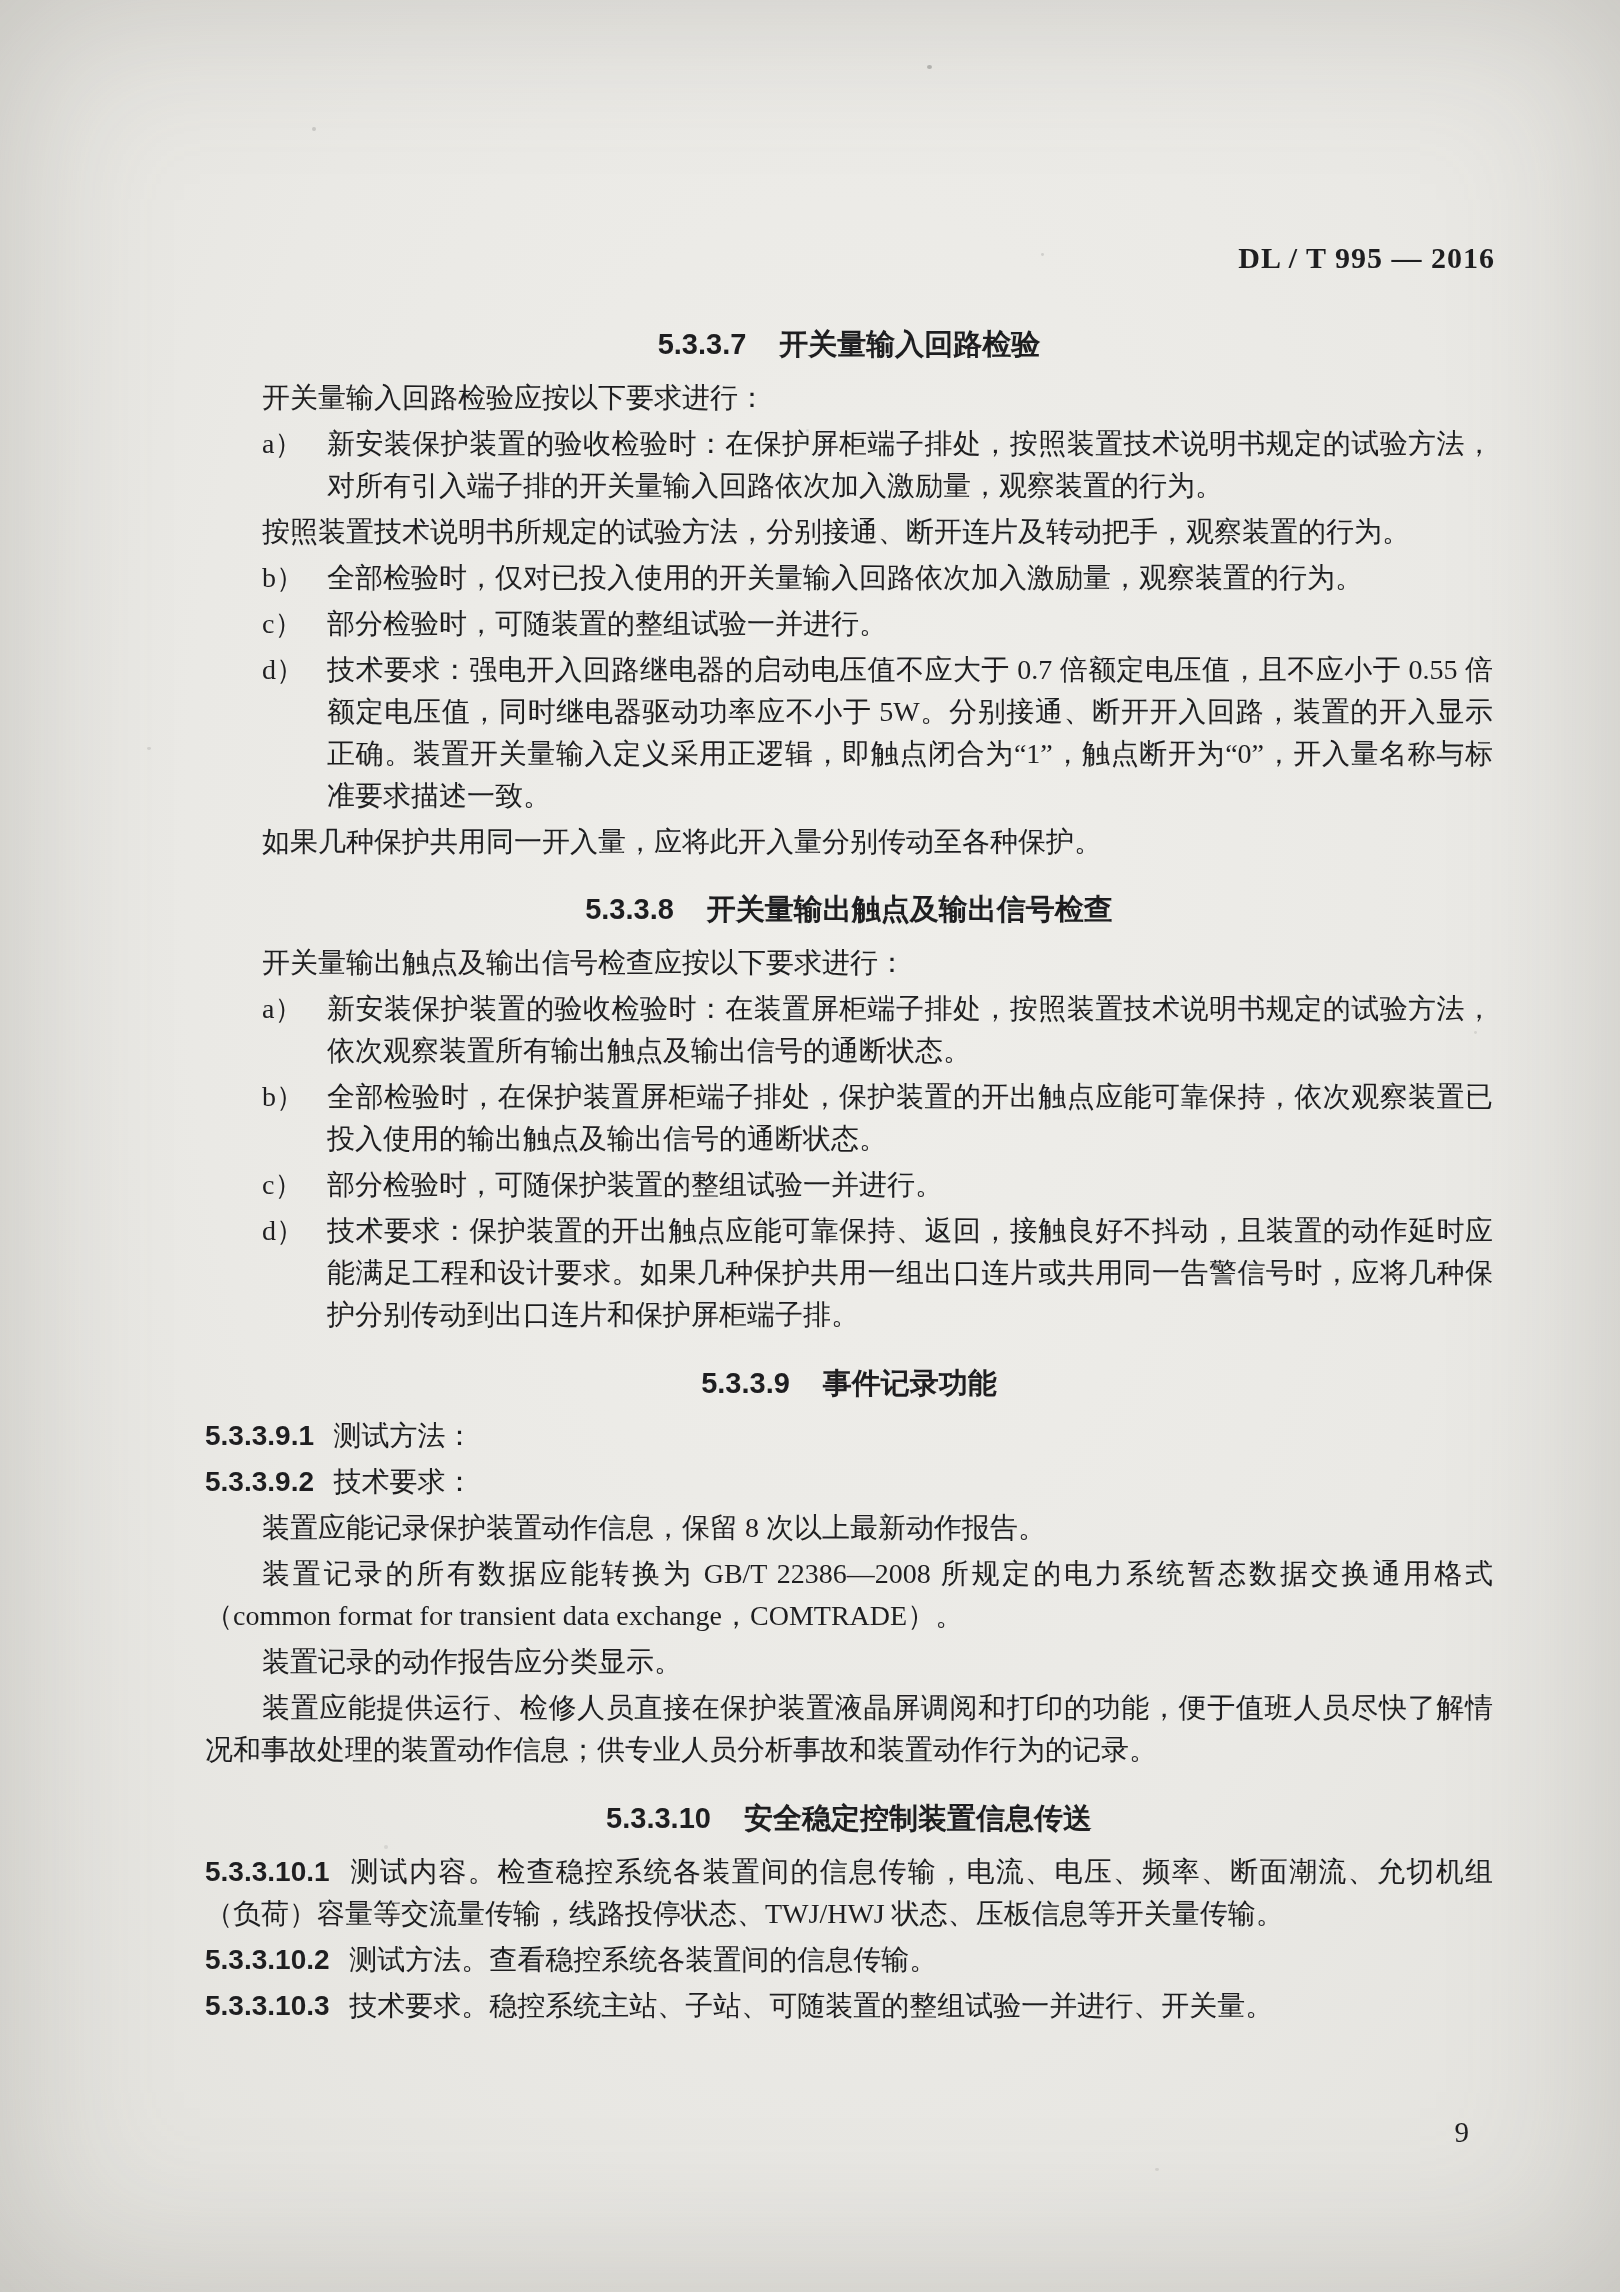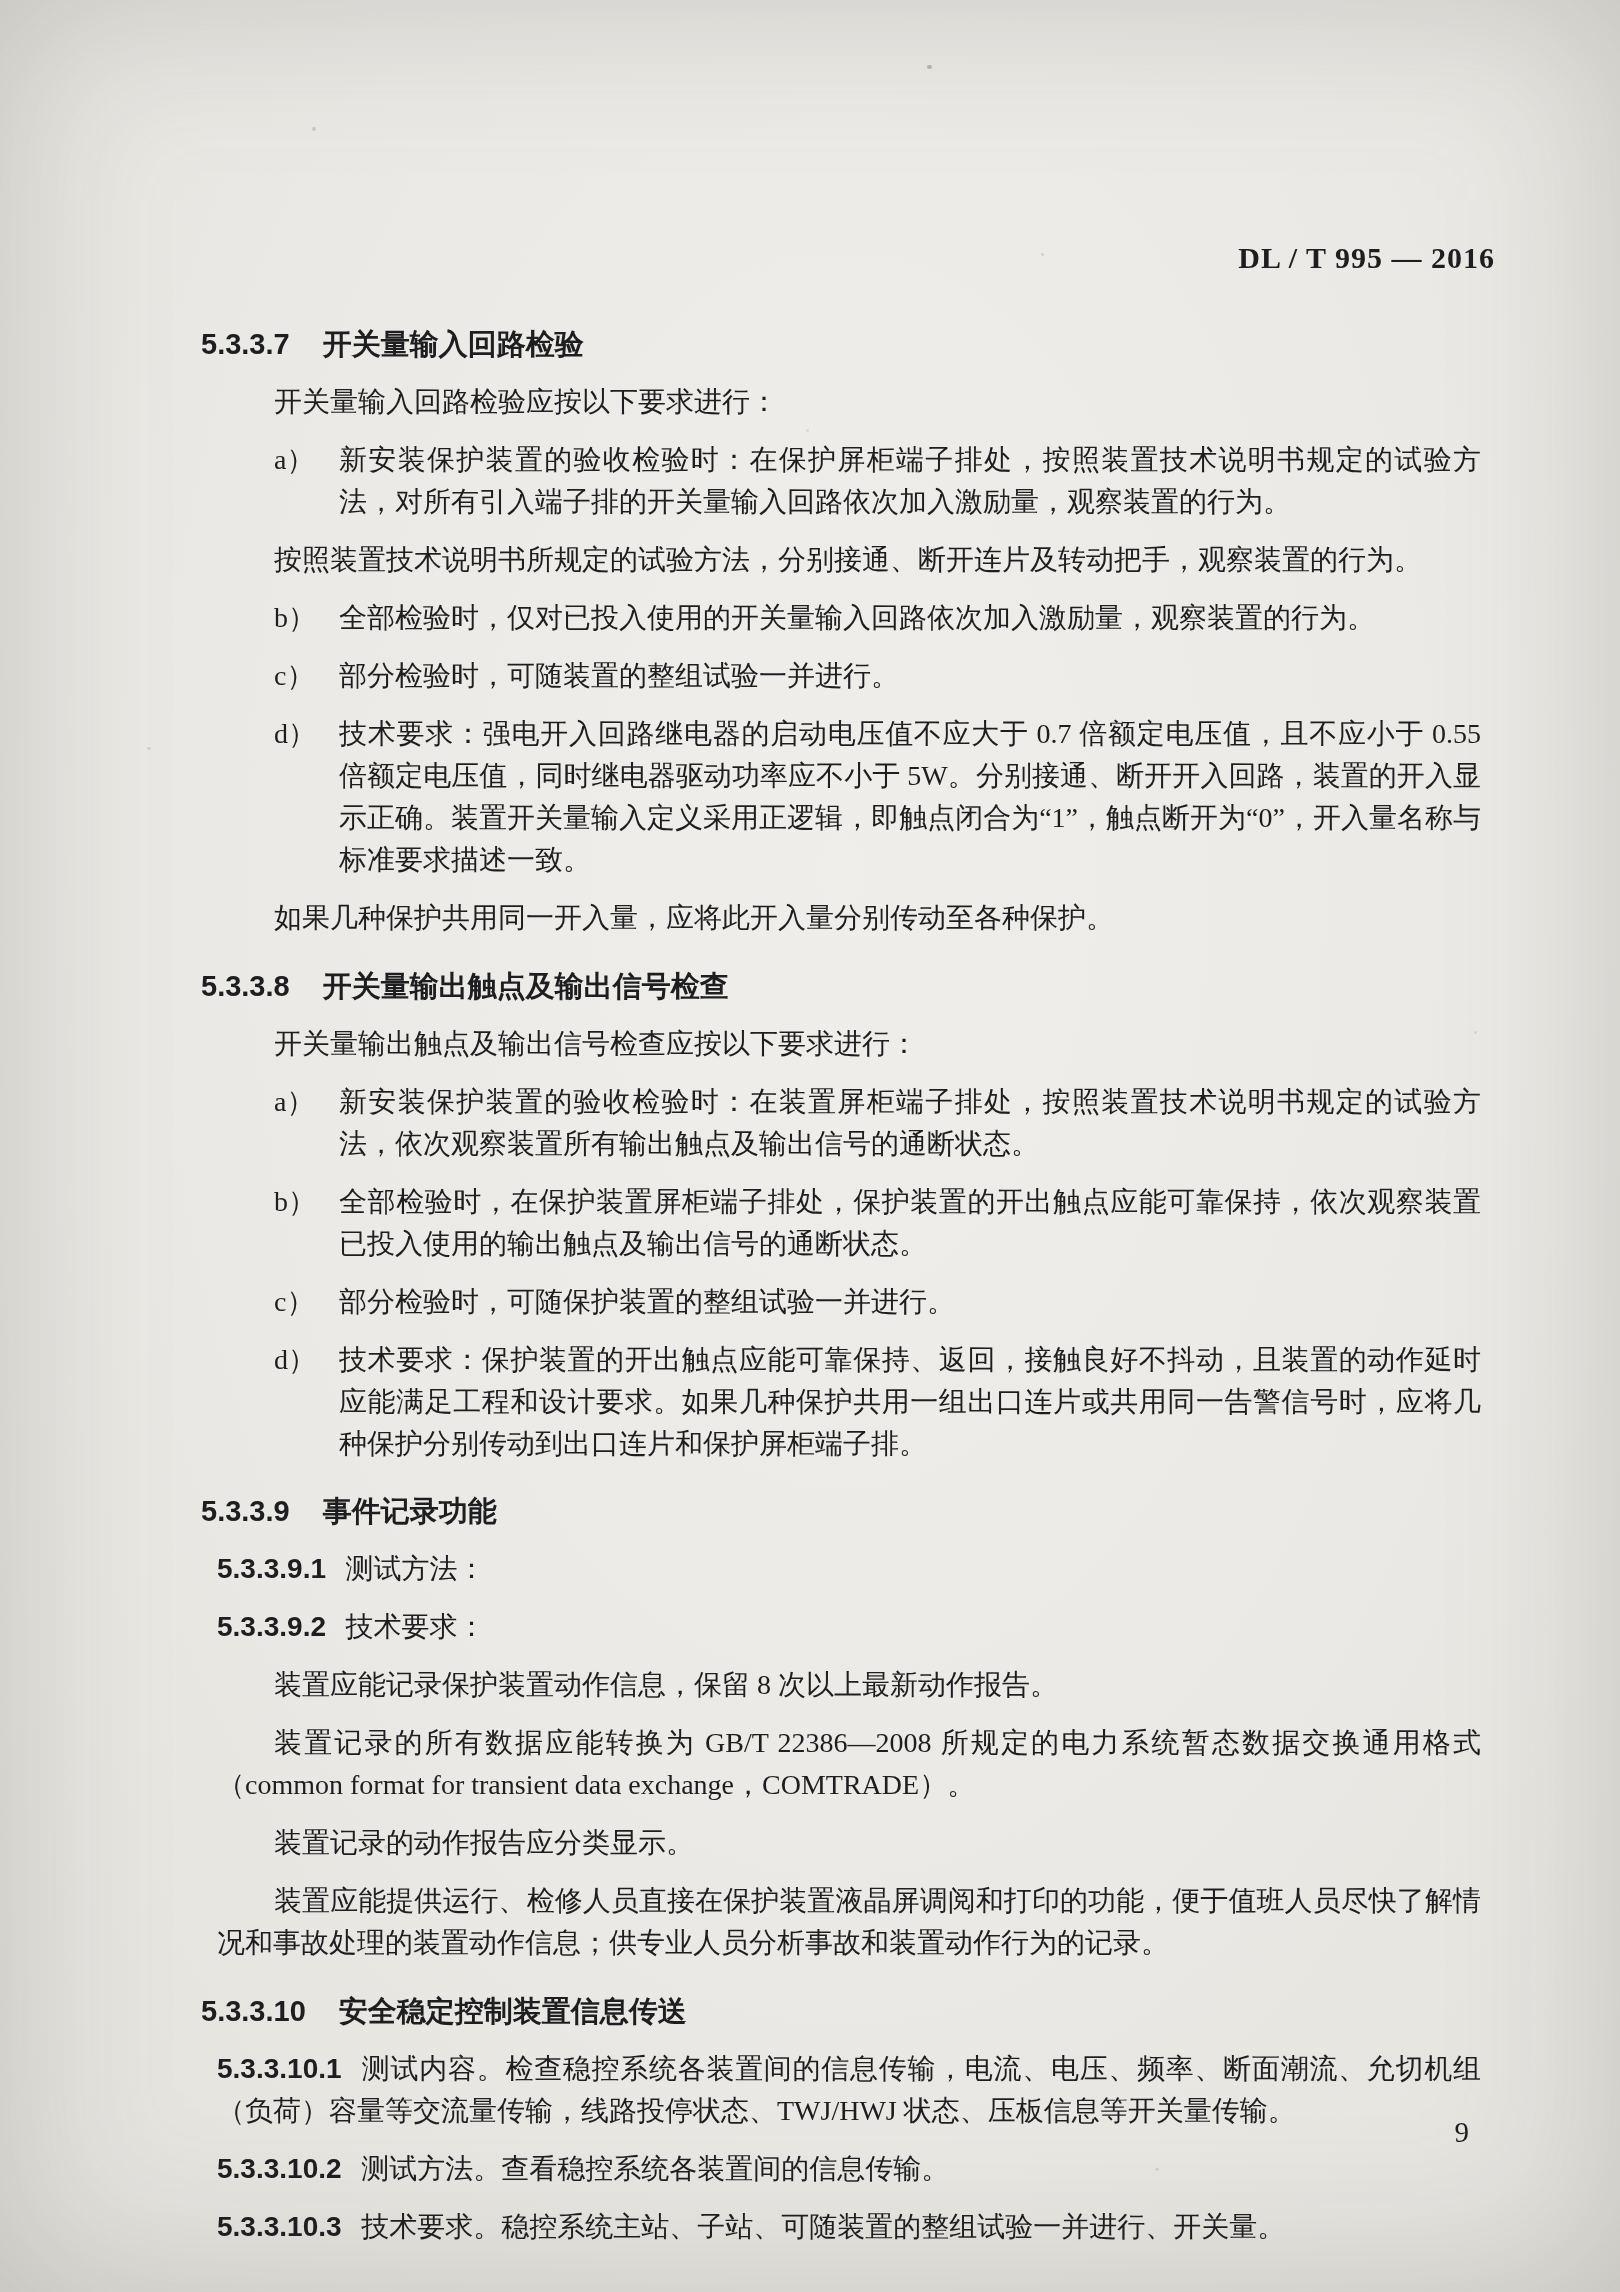--- a/index.html
+++ b/index.html
@@ -47,28 +47,28 @@
 
   .content {
     position: absolute;
     left: 201px;
     top: 323px;
     width: 1296px;
     font-size: 28px;
     line-height: 42px;
     text-align: justify;
   }
-  .block { margin: 16px; }
+  .block { margin: 4px; }
 
   .heading {
     font-family: "Liberation Sans", "DejaVu Sans", sans-serif;
     font-weight: bold;
     font-size: 29px;
     margin: 25.5px 0 11.8px 0;
-    text-align: left;
+    text-align: center;
   }
   .heading:first-child { margin-top: 0; }
   .heading .h-num { margin-right: 33px; }
 
   .para { text-indent: 57px; }
 
   .item {
     position: relative;
     padding-left: 122px;
   }

